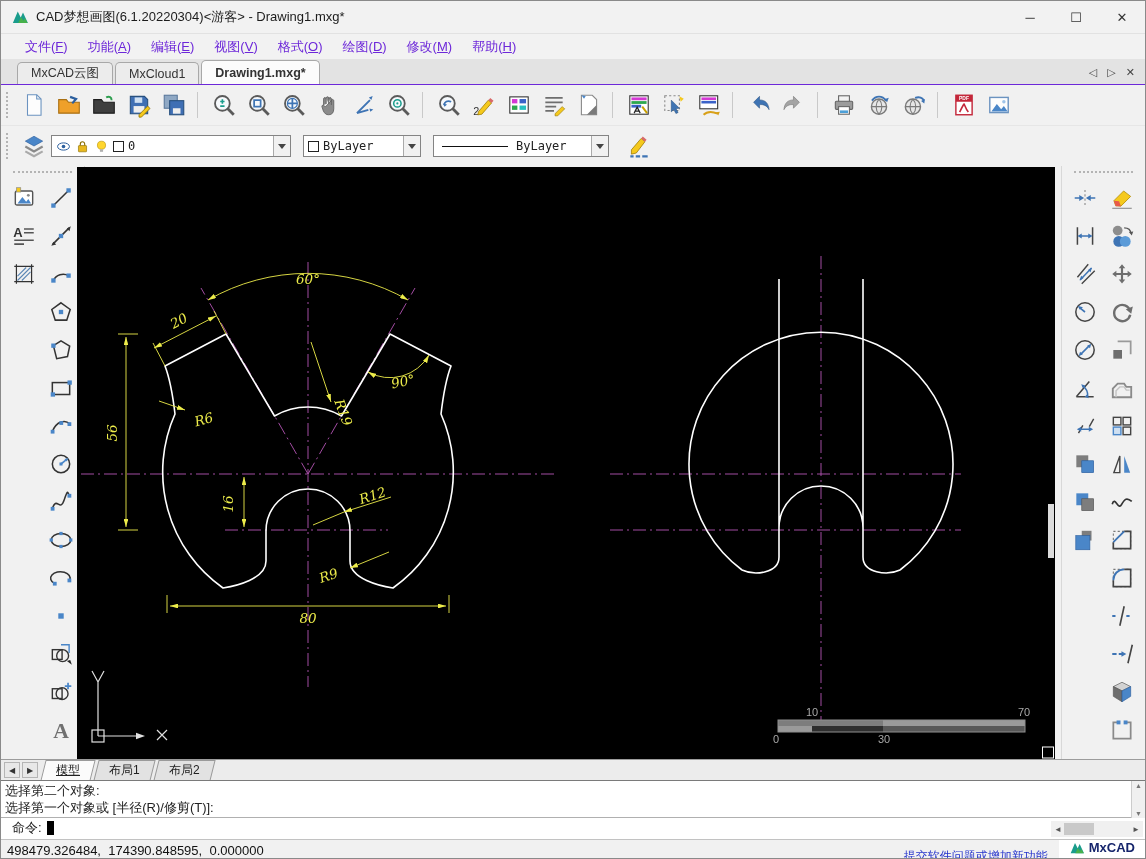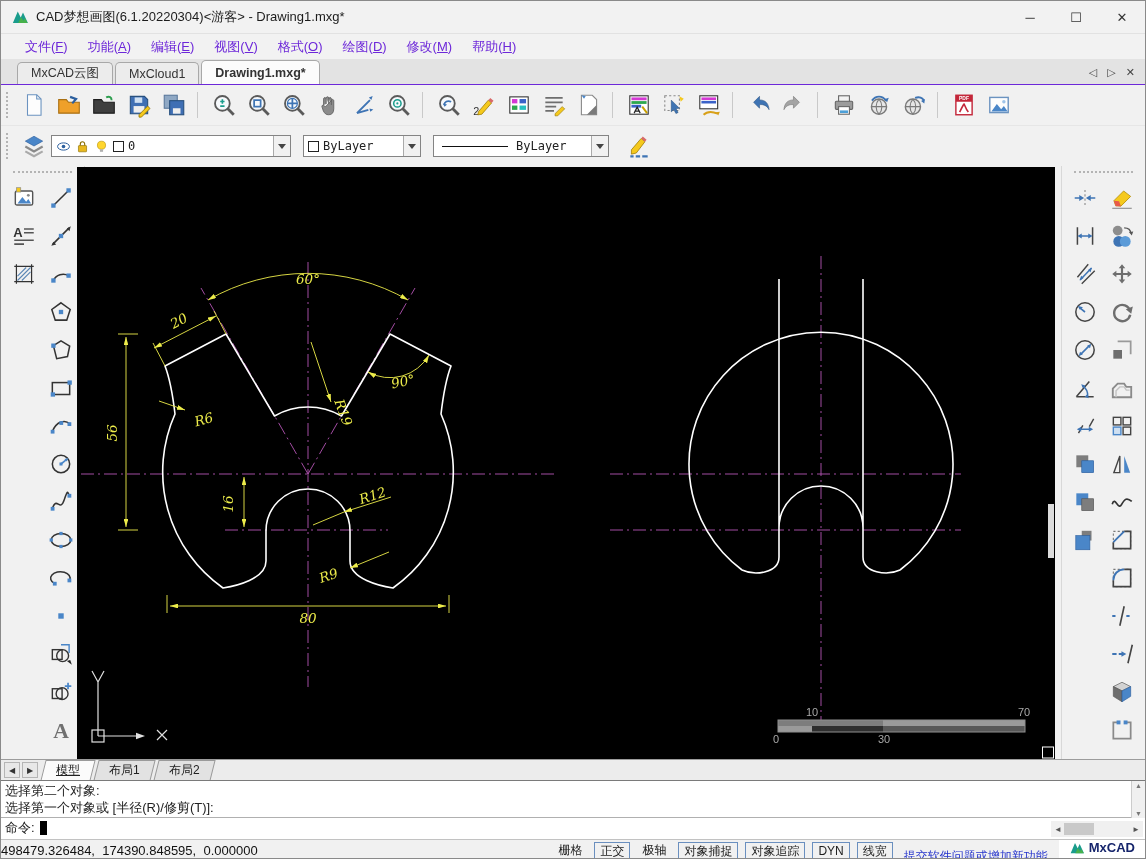--- a/index.html
+++ b/index.html
@@ -49,27 +49,27 @@
   .layouttabs{height:21px;background:#ececec;display:flex;align-items:center;padding-left:3px;font-size:12px;border-top:1px solid #9c9c9c;}
   .lt-btn{width:16px;height:16px;border:1px solid #b5b5b5;background:#e8e8e8;font-size:8px;color:#333;display:flex;align-items:center;justify-content:center;padding:0;margin-right:2px;}
   .ltab{padding:1px 12px;margin-left:3px;border:1px solid #9a9a9a;background:#e2e2e2;transform:skewX(-14deg);}
   .ltab>span{display:inline-block;transform:skewX(14deg);}
   .ltab.active{background:#fbfbfb;}
   .ltab.active>span{text-decoration:underline;}
   
   .cmd{height:59px;background:#fff;border-top:1px solid #7a7a7a;font-size:13px;position:relative;}
   .cmd-hist{height:37px;padding:1px 4px;border-bottom:1px solid #b0b0b0;overflow:hidden;}
   .cmd-row{height:17px;line-height:17px;white-space:pre;}
-  .cmd-line{height:20px;display:flex;align-items:center;padding-left:4px;}
+  .cmd-line{height:20px;display:flex;align-items:center;padding-left:11px;}
   .caret{width:7px;height:14px;background:#000;margin-left:5px;}
   .cmd-vsb{position:absolute;right:0;top:0;width:14px;height:37px;background:#f0f0f0;border-left:1px solid #ccc;display:flex;flex-direction:column;justify-content:space-between;align-items:center;font-size:7px;color:#777;padding:1px 0;}
   .cmd-hsb{position:absolute;right:2px;bottom:2px;width:92px;height:16px;background:#f0f0f0;display:flex;align-items:center;font-size:8px;color:#555;gap:2px;padding:0 3px;}
   .hsb-thumb{width:30px;height:12px;background:#c9c9c9;}
   
-  .status{height:21px;display:flex;align-items:center;background:#f1f1f1;border-top:1px solid #c2c2c2;font-size:12px;padding-left:0;}
+  .status{height:21px;display:flex;align-items:center;background:#f1f1f1;border-top:1px solid #c2c2c2;font-size:12px;padding-left:6px;}
   .coords{font-size:13px;color:#111;white-space:pre;}
   .status-right{margin-left:auto;display:flex;align-items:center;gap:7px;height:21px;}
   .toggle{padding:0 5px;height:17px;line-height:16px;color:#1c1c1c;}
   .toggle.boxed{border:1px solid #6a8fbf;}
   .link{color:#2433cc;padding:0 4px;margin-top:12px;}
   .brand{background:#fff;height:21px;display:flex;gap:4px;padding:0 10px;font-weight:bold;color:#15246b;font-size:13px;}
   .brand svg{width:16px;height:16px;}
 </style>
 </head>
 <body>
@@ -1048,30 +1048,20 @@
     <div class="cmd-hsb">
       <span>◄</span>
       <div class="hsb-thumb"></div>
       <span style="margin-left:auto">►</span>
     </div>
   </div>
 
   <div class="status">
     <span class="coords">498479.326484,  174390.848595,  0.000000</span>
     <div class="status-right">
-      <div style="display:flex;align-items:center;gap:7px">
-
-      <span class="toggle"><span>栅格</span></span>
-          <span class="toggle boxed"><span>正交</span></span>
-          <span class="toggle"><span>极轴</span></span>
-          <span class="toggle boxed"><span>对象捕捉</span></span>
-          <span class="toggle boxed"><span>对象追踪</span></span>
-          <span class="toggle boxed"><span>DYN</span></span>
-          <span class="toggle boxed"><span>线宽</span></span>
-        </div>
       <span class="link">提交软件问题或增加新功能</span>
       <span class="brand">
         <svg viewBox="0 0 24 24">
             <path d="M2.5 20L9 4.5l4 8 3-6.5L22.5 20z" fill="#1a9c8c"></path>
             <path d="M9.5 20l4-8 3 5 2-3.5 3.5 6.5z" fill="#47b14b"></path>
           </svg>
         <span>MxCAD</span>
       </span>
     </div>
   </div>

